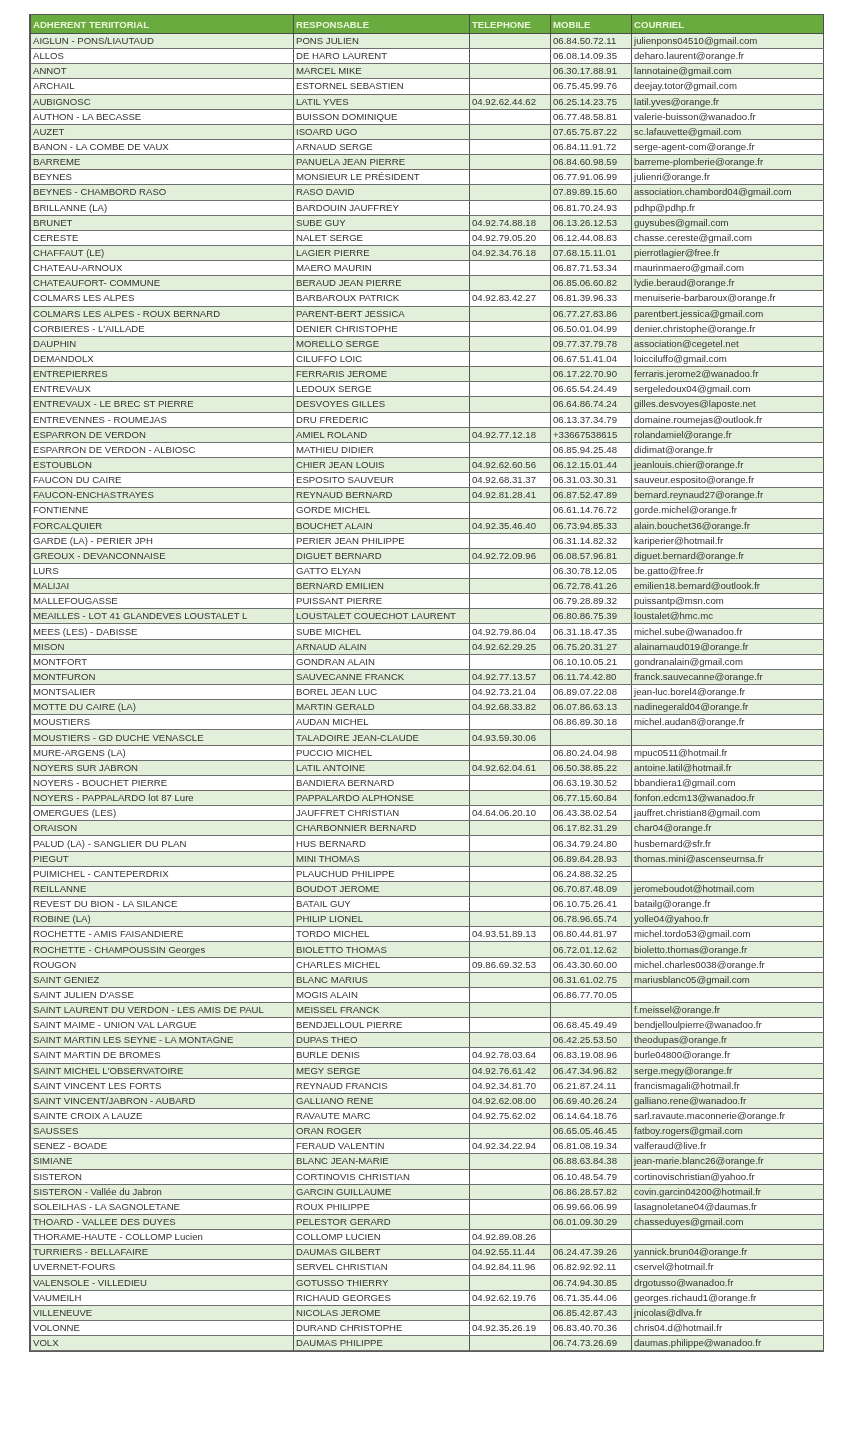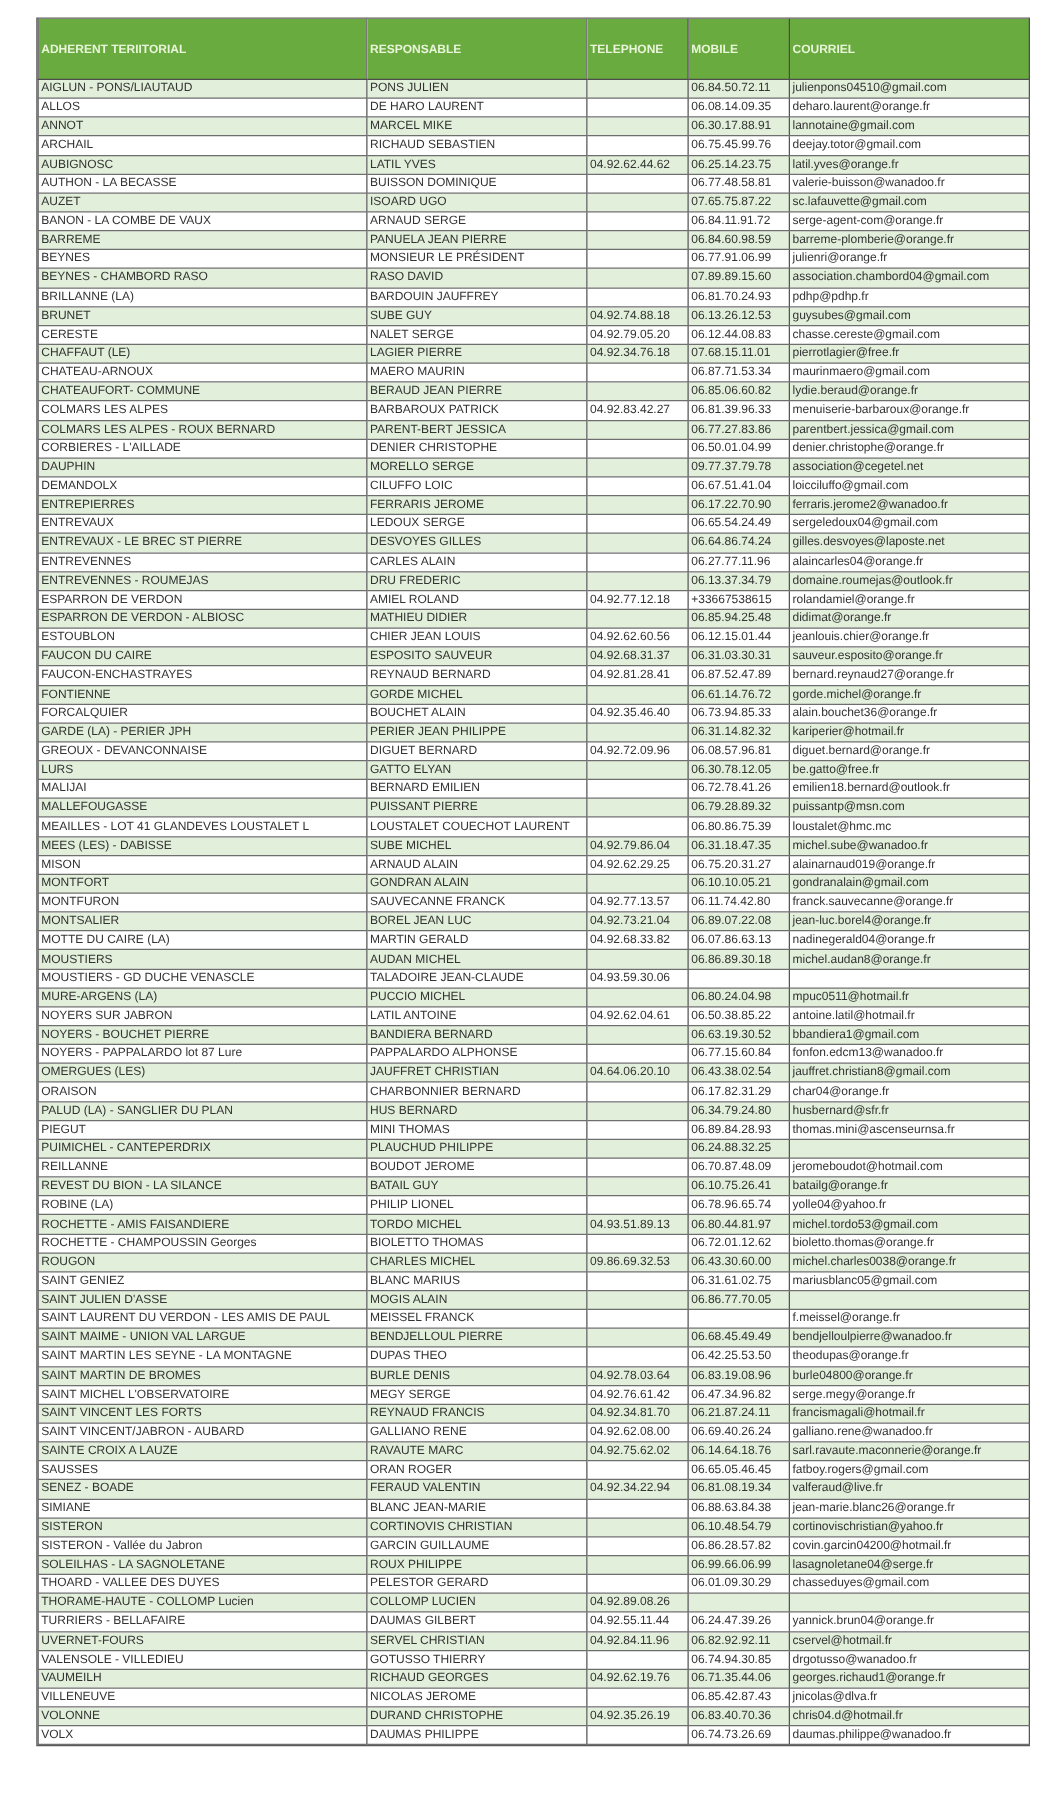--- a/index.html
+++ b/index.html
@@ -13,21 +13,21 @@
     font-family: "Liberation Sans", "DejaVu Sans", sans-serif;
     font-size: 9.6px; color: #333333;
   }
   col.c1 { width: 263px; }
   col.c2 { width: 176px; }
   col.c3 { width: 81px; }
   col.c4 { width: 81px; }
   col.c5 { width: 192px; }
   th {
     background: #6aab3f; color: #e8f5d8; text-align: left; font-weight: bold;
-    height: 14px; padding: 17px 2px; border-left: 1px solid #4d4d4d; border-right: 1px solid #4d4d4d;
+    height: 14px; padding: 2px 2px; border-left: 1px solid #4d4d4d; border-right: 1px solid #4d4d4d;
     border-bottom: 1.5px solid #4d4d4d; white-space: nowrap; overflow: hidden;
   }
   td {
     height: 14.15px; padding: 0 2px; line-height: 14px;
     border-left: 1px solid #555; border-right: 1px solid #555; border-bottom: 1.3px solid #6e6e6e;
     white-space: nowrap; overflow: hidden;
   }
   tr.row:nth-child(odd) td { background: #e2efda; }
   tr.row:nth-child(even) td { background: #ffffff; }
 </style>
@@ -69,21 +69,21 @@
         </tr>
         <tr class="row">
           <td>ANNOT</td>
           <td>MARCEL MIKE</td>
           <td></td>
           <td>06.30.17.88.91</td>
           <td>lannotaine@gmail.com</td>
         </tr>
         <tr class="row">
           <td>ARCHAIL</td>
-          <td>RICHAUD SEBASTIEN</td>
+          <td>ESTORNEL SEBASTIEN</td>
           <td></td>
           <td>06.75.45.99.76</td>
           <td>deejay.totor@gmail.com</td>
         </tr>
         <tr class="row">
           <td>AUBIGNOSC</td>
           <td>LATIL YVES</td>
           <td>04.92.62.44.62</td>
           <td>06.25.14.23.75</td>
           <td>latil.yves@orange.fr</td>
@@ -222,27 +222,20 @@
           <td>sergeledoux04@gmail.com</td>
         </tr>
         <tr class="row">
           <td>ENTREVAUX - LE BREC ST PIERRE</td>
           <td>DESVOYES GILLES</td>
           <td></td>
           <td>06.64.86.74.24</td>
           <td>gilles.desvoyes@laposte.net</td>
         </tr>
         <tr class="row">
-          <td>ENTREVENNES</td>
-          <td>CARLES ALAIN</td>
-          <td></td>
-          <td>06.27.77.11.96</td>
-          <td>alaincarles04@orange.fr</td>
-        </tr>
-        <tr class="row">
           <td>ENTREVENNES - ROUMEJAS</td>
           <td>DRU FREDERIC</td>
           <td></td>
           <td>06.13.37.34.79</td>
           <td>domaine.roumejas@outlook.fr</td>
         </tr>
         <tr class="row">
           <td>ESPARRON DE VERDON</td>
           <td>AMIEL ROLAND</td>
           <td>04.92.77.12.18</td>
@@ -597,21 +590,21 @@
           <td>GARCIN GUILLAUME</td>
           <td></td>
           <td>06.86.28.57.82</td>
           <td>covin.garcin04200@hotmail.fr</td>
         </tr>
         <tr class="row">
           <td>SOLEILHAS - LA SAGNOLETANE</td>
           <td>ROUX PHILIPPE</td>
           <td></td>
           <td>06.99.66.06.99</td>
-          <td>lasagnoletane04@serge.fr</td>
+          <td>lasagnoletane04@daumas.fr</td>
         </tr>
         <tr class="row">
           <td>THOARD - VALLEE DES DUYES</td>
           <td>PELESTOR GERARD</td>
           <td></td>
           <td>06.01.09.30.29</td>
           <td>chasseduyes@gmail.com</td>
         </tr>
         <tr class="row">
           <td>THORAME-HAUTE - COLLOMP Lucien</td>

